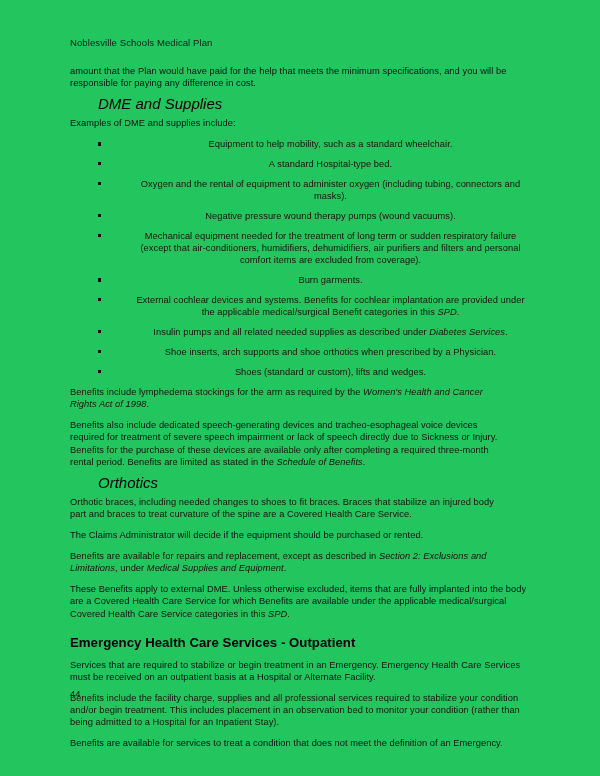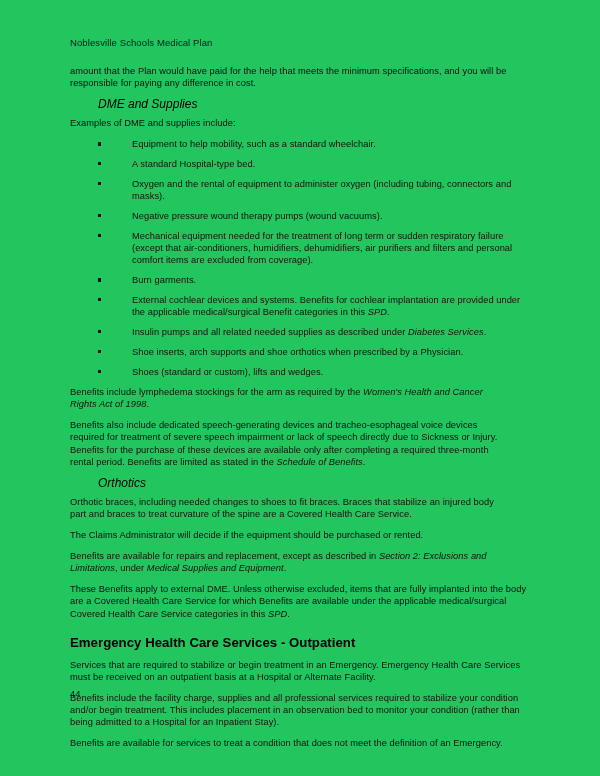--- a/index.html
+++ b/index.html
@@ -42,29 +42,30 @@
     margin: 0 0 8.5px 0;
     text-align: left;
     color: #111111;
     letter-spacing: 0.005em;
   }
   .indent1 {
     width: 431px;
   }
   .sub-italic {
     font-style: italic;
-    font-size: 12px;
+    font-size: 15px;
     line-height: 12.3px;
     margin: 0 0 7px 0;
     margin-left: 28px;
   }
   .list {
     margin: 0 0 8px 0;
     padding: 0;
     list-style: none;
+    text-align: center;
   }
   .list li {
     position: relative;
     margin: 0 0 7.5px 0;
     padding-left: 62px;
     font-size: 9.3px;
     line-height: 12.3px;
     color: #111111;
     letter-spacing: 0.005em;
   }

